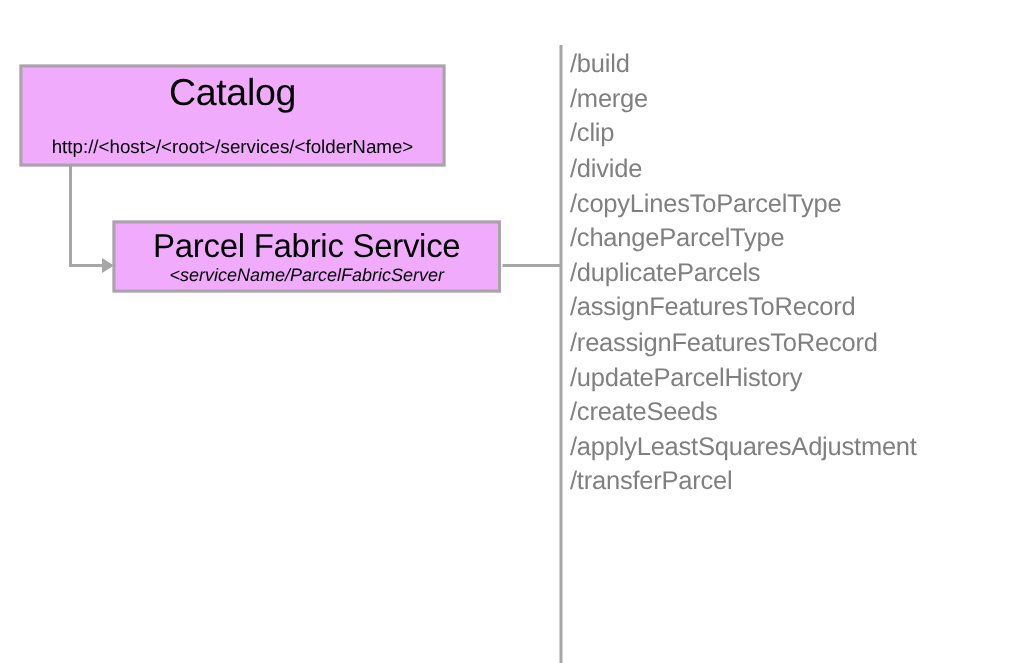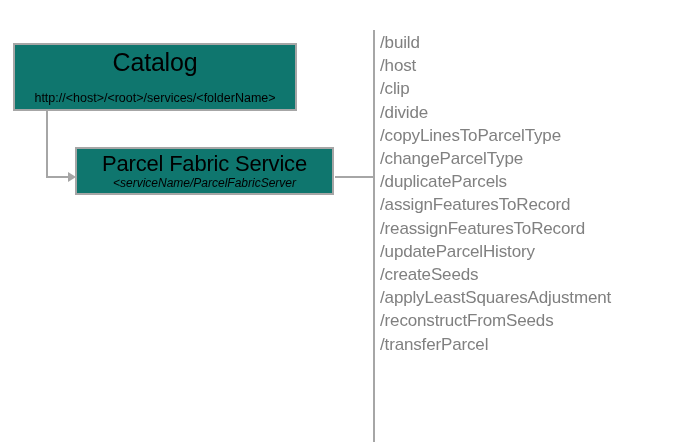--- a/index.html
+++ b/index.html
@@ -17,21 +17,21 @@
     width: 690px;
     height: 442px;
     background: #ffffff;
     overflow: hidden;
   }
 
   
   .node {
     position: absolute;
     box-sizing: border-box;
-    background: #0f766e;
+    background: #f0abfc;
     border: 2px solid #a6a6a6;
     display: flex;
     flex-direction: column;
     align-items: center;
     justify-content: center;
     color: #000000;
   }
 
   .node-title {
     font-size: 25px;
@@ -151,28 +151,27 @@
     <div class="node-title">Parcel Fabric Service</div>
     <div class="node-subtitle">&lt;serviceName/ParcelFabricServer</div>
   </div>
 
   <div class="conn" id="conn-service-operations"></div>
 
   <div id="operations-divider"></div>
 
   <ul id="operations-list">
       <li>/build</li>
-      <li>/host</li>
+      <li>/merge</li>
       <li>/clip</li>
       <li>/divide</li>
       <li>/copyLinesToParcelType</li>
       <li>/changeParcelType</li>
       <li>/duplicateParcels</li>
       <li>/assignFeaturesToRecord</li>
       <li>/reassignFeaturesToRecord</li>
       <li>/updateParcelHistory</li>
       <li>/createSeeds</li>
       <li>/applyLeastSquaresAdjustment</li>
-      <li>/reconstructFromSeeds</li>
       <li>/transferParcel</li>
     </ul>
 
 </div>
 
 </body></html>

